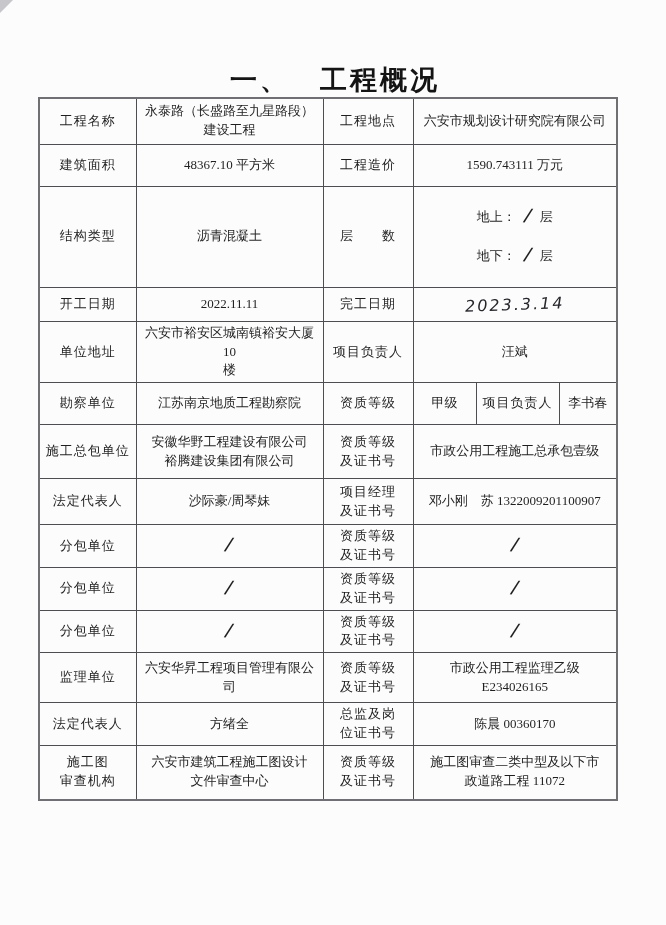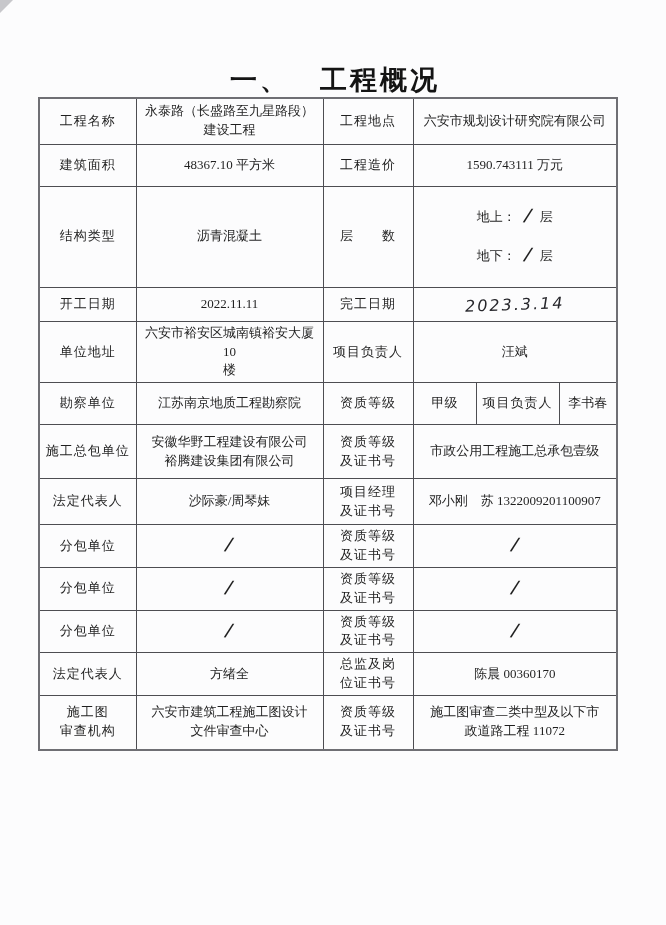--- a/index.html
+++ b/index.html
@@ -164,20 +164,27 @@
       </tr>
 
       <tr style="height:33px">
         <td class="lbl">分包单位</td>
         <td><span class="hand-slash">/</span></td>
         <td class="lbl">资质等级
 及证书号</td>
         <td colspan="3"><span class="hand-slash">/</span></td>
       </tr>
 
+      <tr style="height:50px">
+        <td class="lbl">监理单位</td>
+        <td>六安华昇工程项目管理有限公司</td>
+        <td class="lbl">资质等级
+及证书号</td>
+        <td colspan="3">市政公用工程监理乙级 E234026165</td>
+      </tr>
 
       <tr style="height:42px">
         <td class="lbl">法定代表人</td>
         <td>方绪全</td>
         <td class="lbl">总监及岗
 位证书号</td>
         <td colspan="3">陈晨 00360170</td>
       </tr>
 
       <tr style="height:54px">

